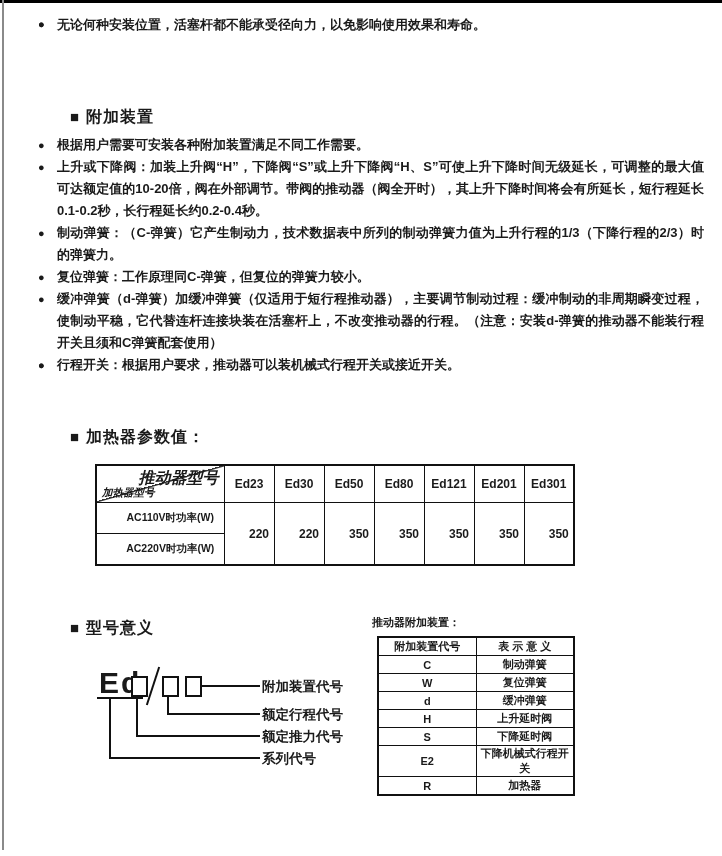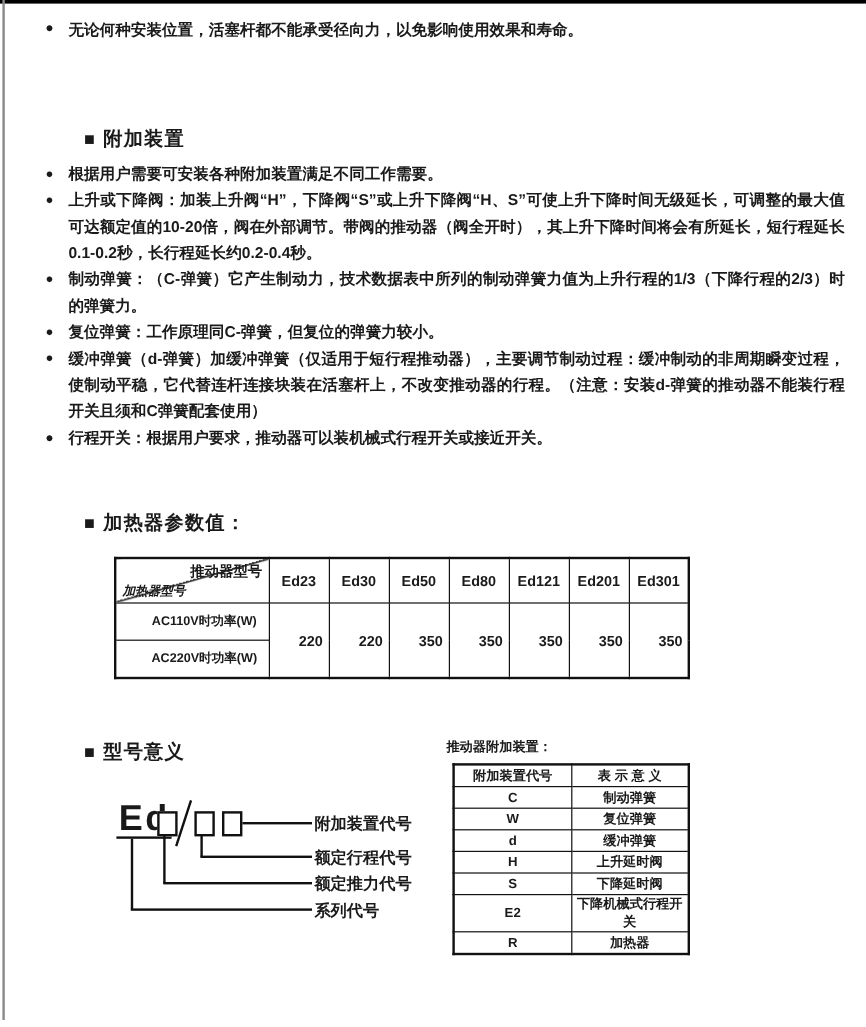--- a/index.html
+++ b/index.html
@@ -33,21 +33,21 @@
     font-size:12px;font-weight:bold;padding:0;}
   .heater-tbl .hdr td{height:36px;}
   .heater-tbl .r td{height:30px;padding-left:20px;}
   .heater-tbl .lbl{font-size:10.5px;}
   .diag{
     position:relative;
     background-image:linear-gradient(to bottom right,
       transparent calc(50% - 1px), #333 calc(50% - 1px),
       #333 calc(50% + 0px), transparent calc(50% + 1px));
   }
-  .diag .ctop{position:absolute;top:2px;right:5px;font-size:12px;}
+  .diag .ctop{position:absolute;top:2px;right:5px;font-size:16px;font-style:italic;}
   .diag .cbot{position:absolute;bottom:2px;left:5px;font-size:10.5px;font-style:italic;}
 
   
   .bottom{position:absolute;left:0;top:605px;width:722px;height:251px;}
   .model-head{position:absolute;left:38px;top:12px;}
   .diagram{position:absolute;left:95px;top:0px;width:300px;height:120px;}
   .ed{position:absolute;left:2px;top:5px;font-size:30px;font-weight:bold;
       letter-spacing:2px;border-bottom:2px solid #111;padding:0 2px 1px 2px;line-height:26px;}
   .mbox{position:absolute;width:13px;height:17px;border:2px solid #111;background:#fff;}
   .slash{position:absolute;width:2px;height:40px;background:#111;transform:rotate(18deg);}

